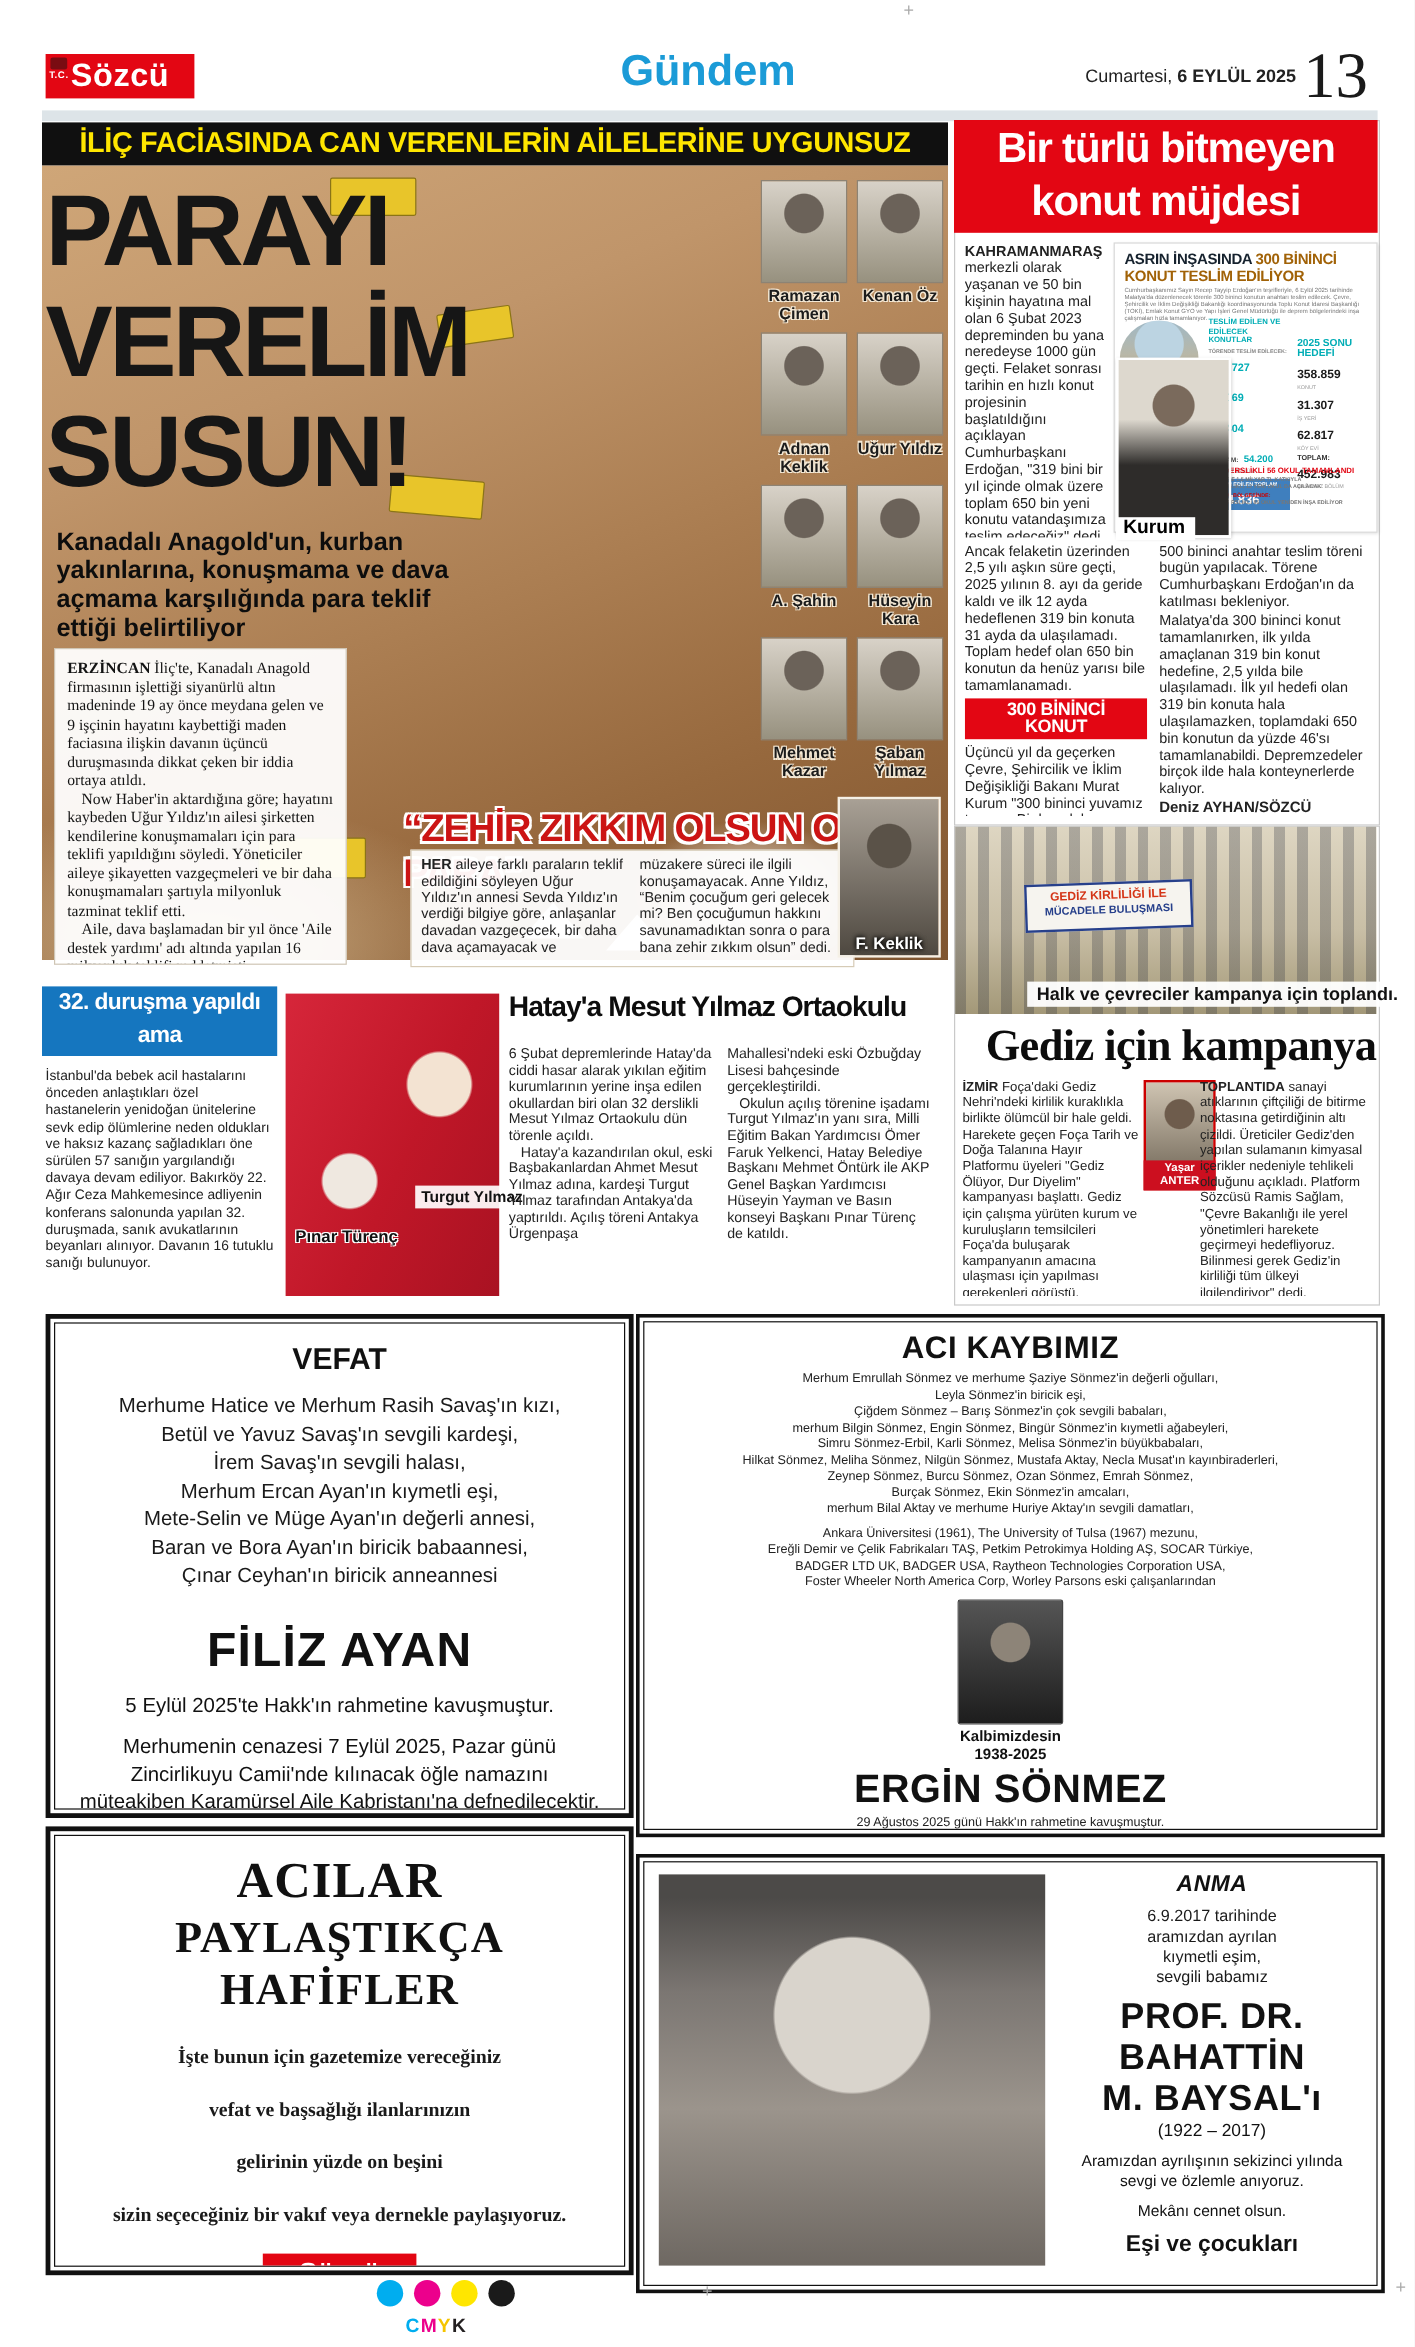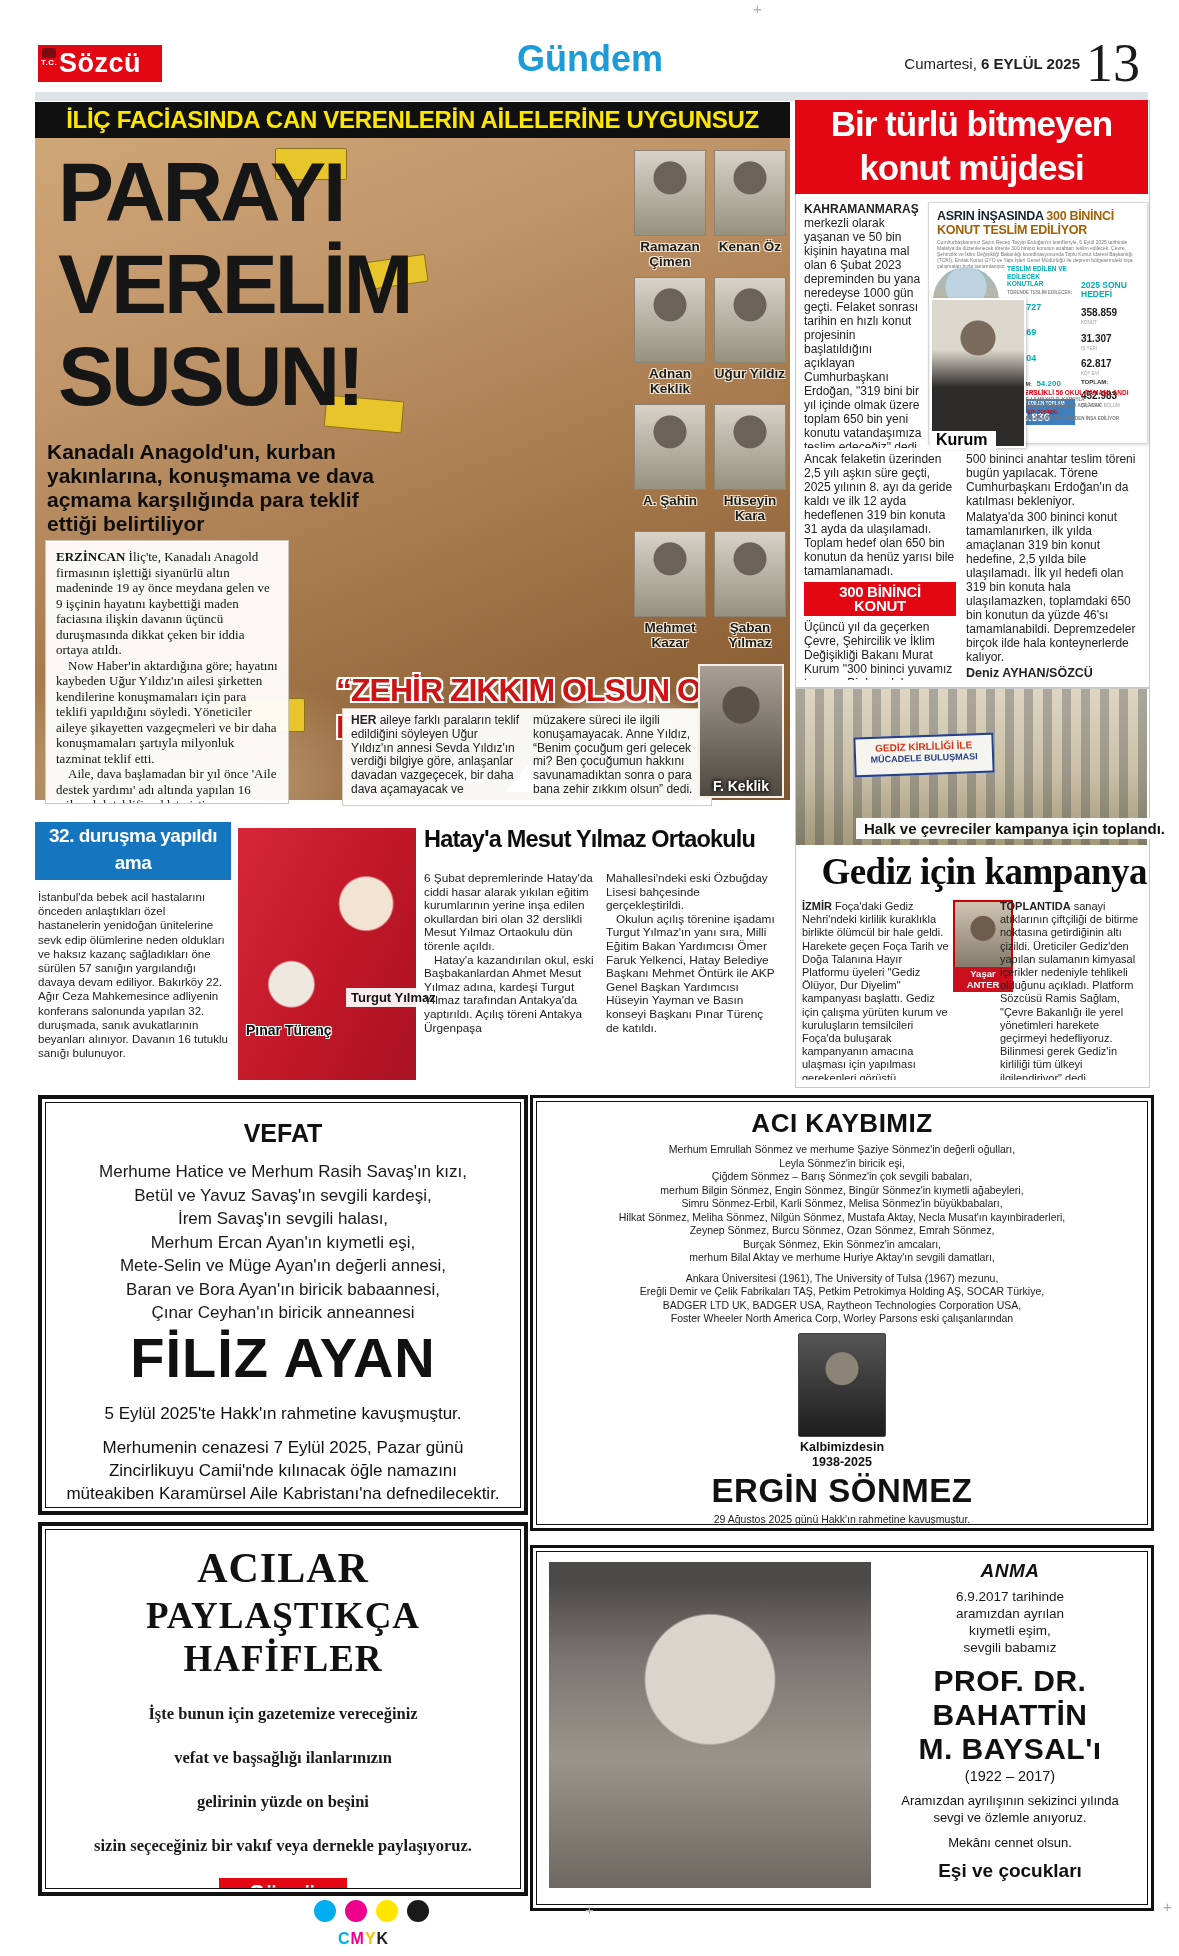--- a/index.html
+++ b/index.html
@@ -22,21 +22,21 @@
   .kicker{left:35px;top:102px;width:755px;height:36px;background:#101010;color:#ffe600;
           font-weight:bold;font-size:24px;text-align:center;line-height:36px;letter-spacing:-.3px;}
   .mine-photo{left:35px;top:138px;width:755px;height:662px;
       background:
         radial-gradient(140px 90px at 78% 92%, rgba(255,255,255,.85) 0%, rgba(255,255,255,0) 70%),
         radial-gradient(320px 160px at 18% 98%, rgba(214,189,150,.8), rgba(0,0,0,0) 75%),
         linear-gradient(158deg,#cfa678 0%,#c0956a 28%,#ac7f53 52%,#96683d 76%,#7f5530 100%);
       overflow:hidden;}
   .digger{position:absolute;background:#e8c52a;border:1px solid #8a7417;border-radius:2px;}
   .tent{position:absolute;width:0;height:0;border-left:26px solid transparent;border-right:26px solid transparent;border-bottom:30px solid #eef0ee;}
-  .headline-main{left:58px;top:146px;width:520px;font-weight:bold;color:#161616;
+  .headline-main{left:38px;top:146px;width:520px;font-weight:bold;color:#161616;
                  font-size:84px;line-height:92px;letter-spacing:-3px;}
   .subhead-main{left:47px;top:440px;width:345px;font-weight:bold;font-size:21px;line-height:24px;color:#0d0d0d;}
   .body-box{left:45px;top:540px;width:222px;height:246px;background:rgba(255,255,255,.94);
             border:1px solid #cfc5b4;padding:8px 10px;overflow:hidden;}
   .body-box p{margin:0;font-family:"Liberation Serif",serif;font-size:13px;line-height:15.5px;color:#141414;}
   .body-box p + p{text-indent:12px;}
 
   .victims{left:630px;top:150px;width:160px;display:grid;grid-template-columns:80px 80px;}
   .vcell{width:80px;height:127px;text-align:center;}
   .vphoto{width:70px;height:84px;margin:0 auto;border:1px solid #8d8374;
@@ -137,21 +137,21 @@
   .ganter-lab{position:absolute;left:-2px;right:-2px;bottom:-2px;background:#cc0f1f;color:#fff;font-weight:bold;
       font-size:9.5px;line-height:10.5px;text-align:center;padding:2px 0;}
 
   
   .obox{background:#fff;border:4px solid #111;}
   .obox-inner{position:absolute;left:3px;top:3px;right:3px;bottom:3px;border:1px solid #111;overflow:hidden;text-align:center;}
   .vefat{left:38px;top:1095px;width:482px;height:412px;}
   .vefat .title{font-weight:bold;font-size:25px;margin-top:16px;}
   .vefat .line{font-size:17px;line-height:23.5px;color:#1a1a1a;}
   .vefat .lines{margin-top:12px;}
-  .vefat .name{font-weight:bold;font-size:56px;letter-spacing:1px;margin-top:0;}
+  .vefat .name{font-weight:bold;font-size:40px;letter-spacing:1px;margin-top:28px;}
   .vefat .single{font-size:17px;margin-top:14px;}
   .vefat .para{font-size:17px;line-height:23px;margin:12px auto 0 auto;width:92%;}
 
   .aci{left:530px;top:1095px;width:618px;height:430px;border-width:3px;}
   .aci .title{font-weight:bold;font-size:26px;margin-top:6px;letter-spacing:.5px;}
   .aci .line{font-size:10.5px;line-height:13.5px;color:#222;}
   .aci .lines{margin-top:4px;}
   .aci .career{margin-top:7px;}
   .aci .photo{width:86px;height:102px;margin:7px auto 0 auto;border:1px solid #444;border-radius:2px;
       background:radial-gradient(circle at 50% 34%, #8d8478 0 16px, rgba(0,0,0,0) 17px),linear-gradient(#555,#1d1d1d);}

